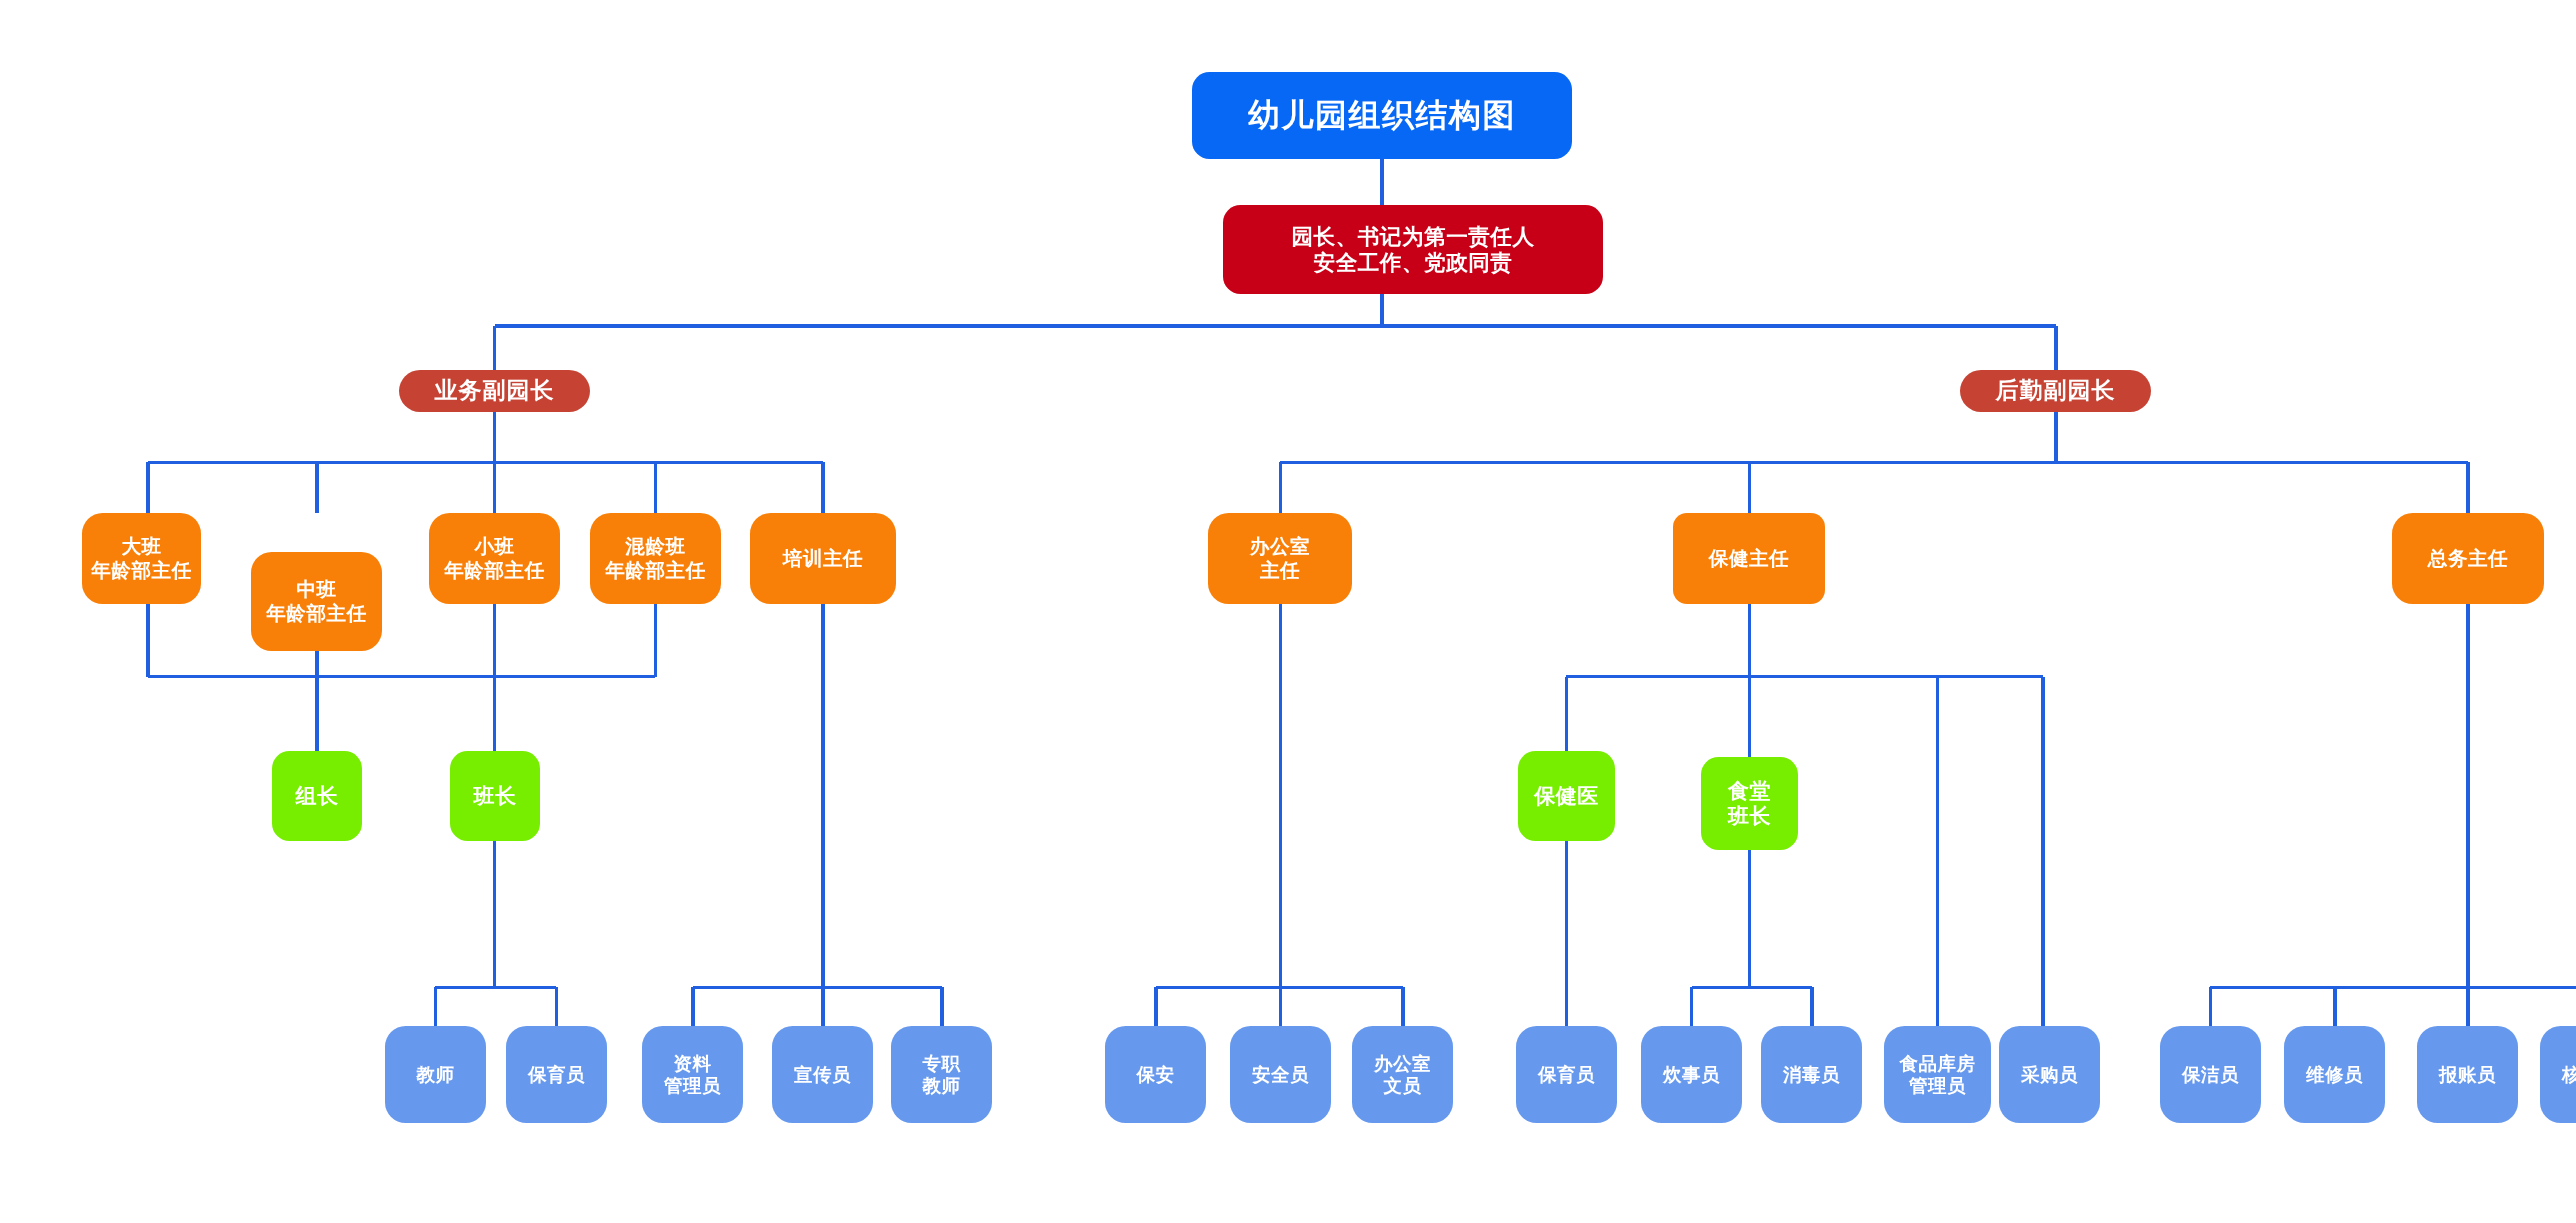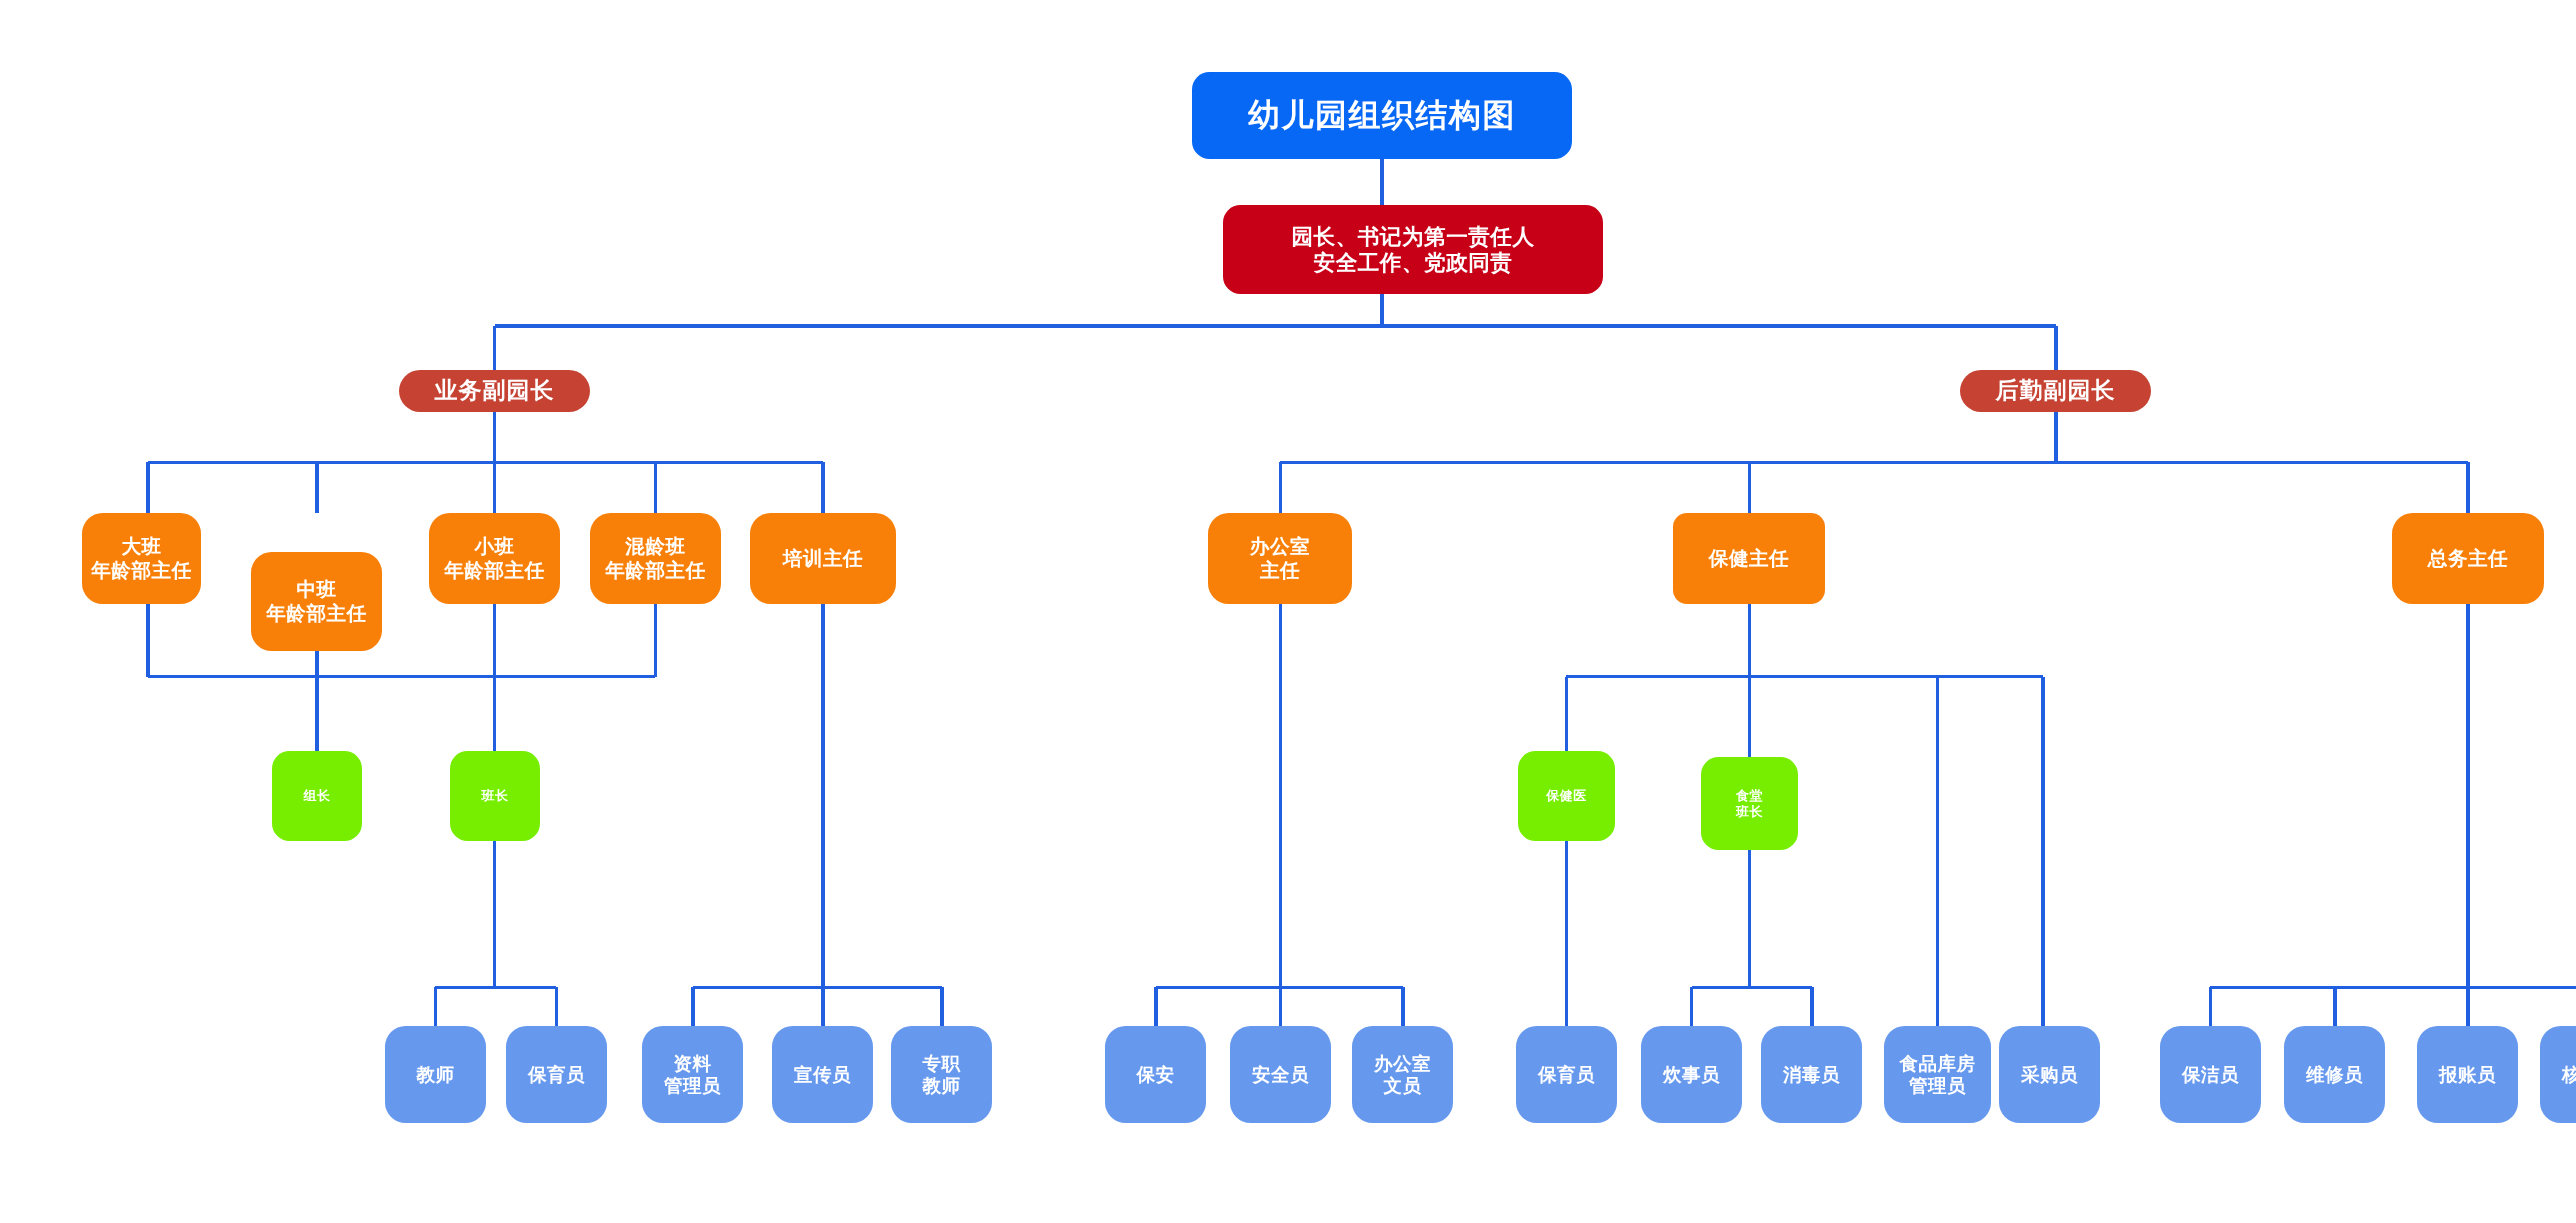--- a/index.html
+++ b/index.html
@@ -55,21 +55,21 @@
     letter-spacing:1px;
   }
   .node.director{
     background:#F98008;
     border-radius:20.6px;
     font-size:19.6px;
   }
   .node.leader{
     background:#77EE00;
     border-radius:17.5px;
-    font-size:13px;
+    font-size:21px;
   }
   .node.staff{
     background:#6699EE;
     border-radius:20.6px;
     font-size:18.5px;
   }
 </style>
 </head>
 <body>
 

